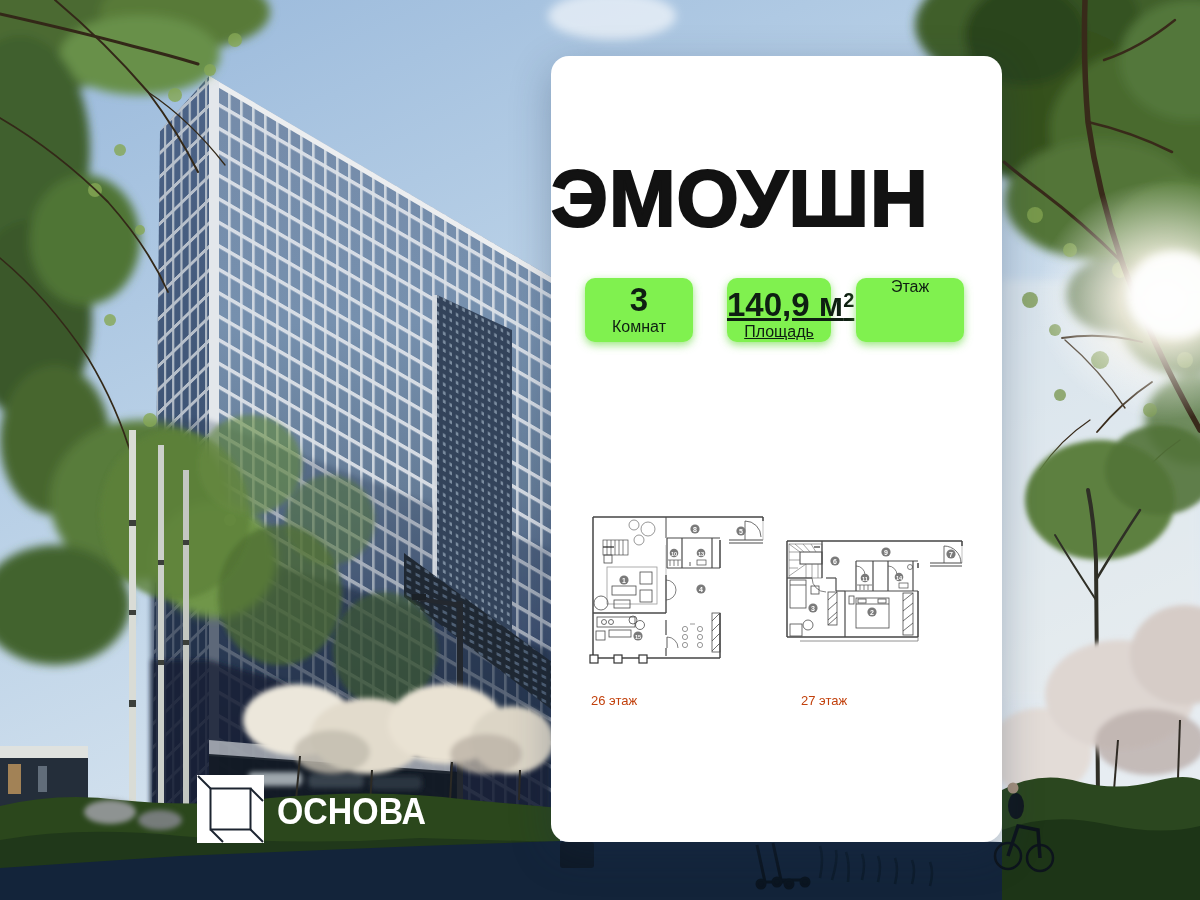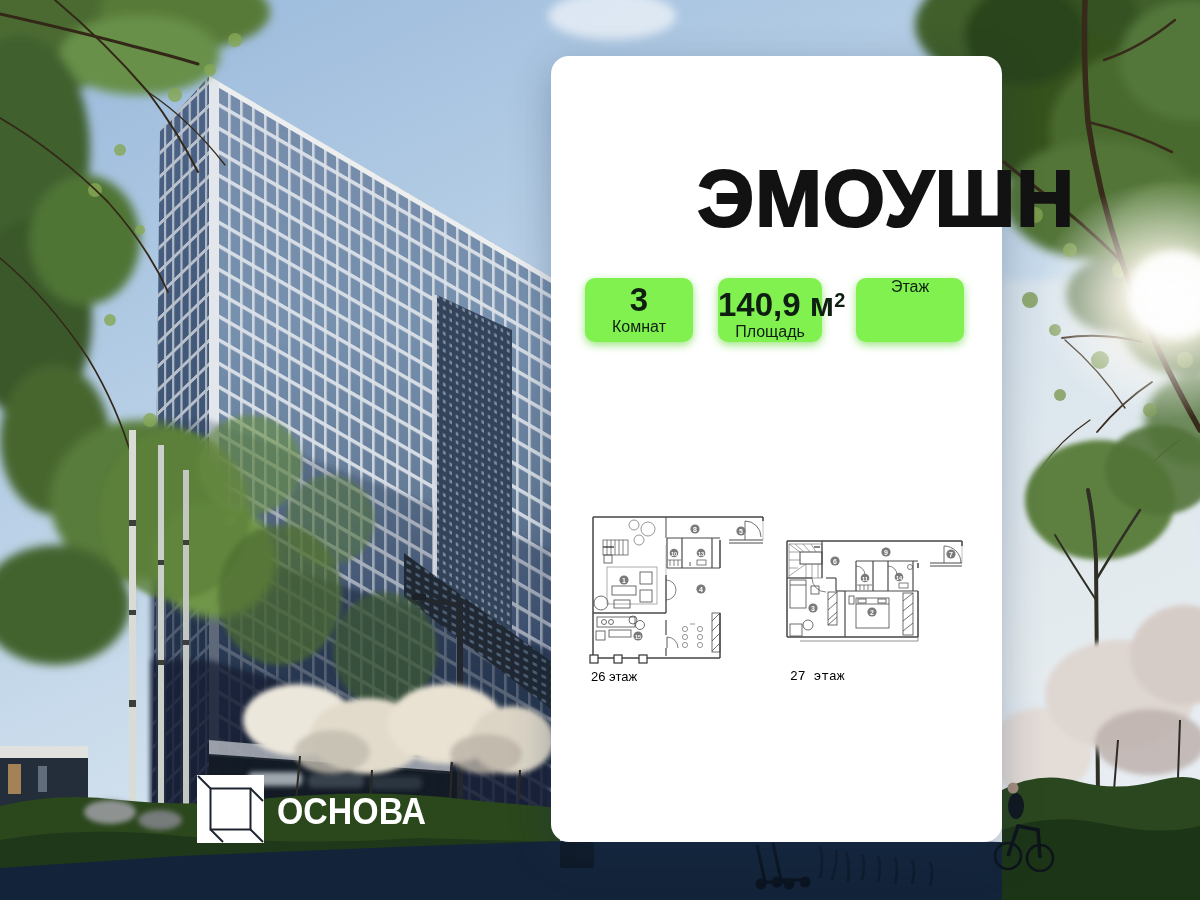--- a/index.html
+++ b/index.html
@@ -2,33 +2,33 @@
 <html><head>
 <meta charset="utf-8">
 <style>
   html,body{margin:0;padding:0;width:1200px;height:900px;overflow:hidden;
     font-family:"Liberation Sans", sans-serif;}
   #scene{position:relative;width:1200px;height:900px;overflow:hidden;background:#b8d2e8;}
   #bg{position:absolute;left:0;top:0;}
   
   #card{position:absolute;left:551px;top:56px;width:451px;height:786px;
     background:#ffffff;border-radius:18px;box-shadow:0 12px 40px rgba(25,45,75,.30);}
-  #title{position:absolute;left:0;top:98px;width:524px;text-align:right;
+  #title{position:absolute;left:0;top:98px;width:524px;text-align:left;
     font-size:80px;font-weight:bold;color:#121212;letter-spacing:1px;
     -webkit-text-stroke:2.2px #121212;white-space:nowrap;line-height:1.12;}
   .btn{position:absolute;top:222px;height:64px;background:#80f14f;border-radius:10px;
     box-shadow:0 3px 8px rgba(110,220,70,.7);color:#0e1f12;text-align:center;}
   .btn .num{font-size:33px;font-weight:bold;line-height:36px;margin-top:4px;white-space:nowrap;}
   .btn .lbl{font-size:16px;line-height:18px;margin-top:0px;}
   #b1{left:34px;width:108px;}
-  #b2{left:167px;width:104px;}
+  #b2{left:176px;width:104px;text-decoration:underline;}
   #b3{left:305px;width:108px;}
   .divbar{display:inline-block;width:2px;height:42px;background:#0e1f12;vertical-align:-9px;margin:0 2px;}
   sup.m2{font-size:20px;vertical-align:9px;}
-  .fplabel{position:absolute;font-size:13px;color:#000000;}
+  .fplabel{position:absolute;font-size:13px;color:#c2410c;margin-top:24px;}
   #fp1{position:absolute;left:34px;top:459px;}
   #fp2{position:absolute;left:233px;top:482px;}
   #logo{position:absolute;left:197px;top:771px;width:260px;height:80px;}
 </style>
 </head>
 <body>
 <div id="scene">
 
 <svg id="bg" width="1200" height="900" viewBox="0 0 1200 900">
   <defs>
@@ -560,21 +560,21 @@
           <text x="899" y="579.6" font-size="5.6">14</text>
       <circle cx="813" cy="608" r="4.6" fill="#7a7a7a"></circle>
           <text x="813" y="610.6">3</text>
       <circle cx="872" cy="612" r="4.6" fill="#7a7a7a"></circle>
           <text x="872" y="614.6">2</text>
     </g>
   </svg>
 
   <div class="fplabel" style="left:40px;top:613px;">26 этаж</div>
 
-  <div class="fplabel" style="left:239px;top:613px;font-family:Liberation Mono, monospace;">27 этаж</div>
+  <div class="fplabel" style="left:250px;top:613px;">27 этаж</div>
 </div>
 
 <svg id="logo" width="260" height="80" viewBox="0 0 260 80">
 
   <g>
     <rect x="0" y="4" width="67" height="68" fill="#ffffff"></rect>
     <g stroke="#1c2430" stroke-width="2" fill="none">
       <rect x="13.5" y="17.5" width="40" height="41"></rect>
       <path d="M1,5 L13.5,17.5"></path>
       <path d="M53.5,17.5 L66,30"></path>

